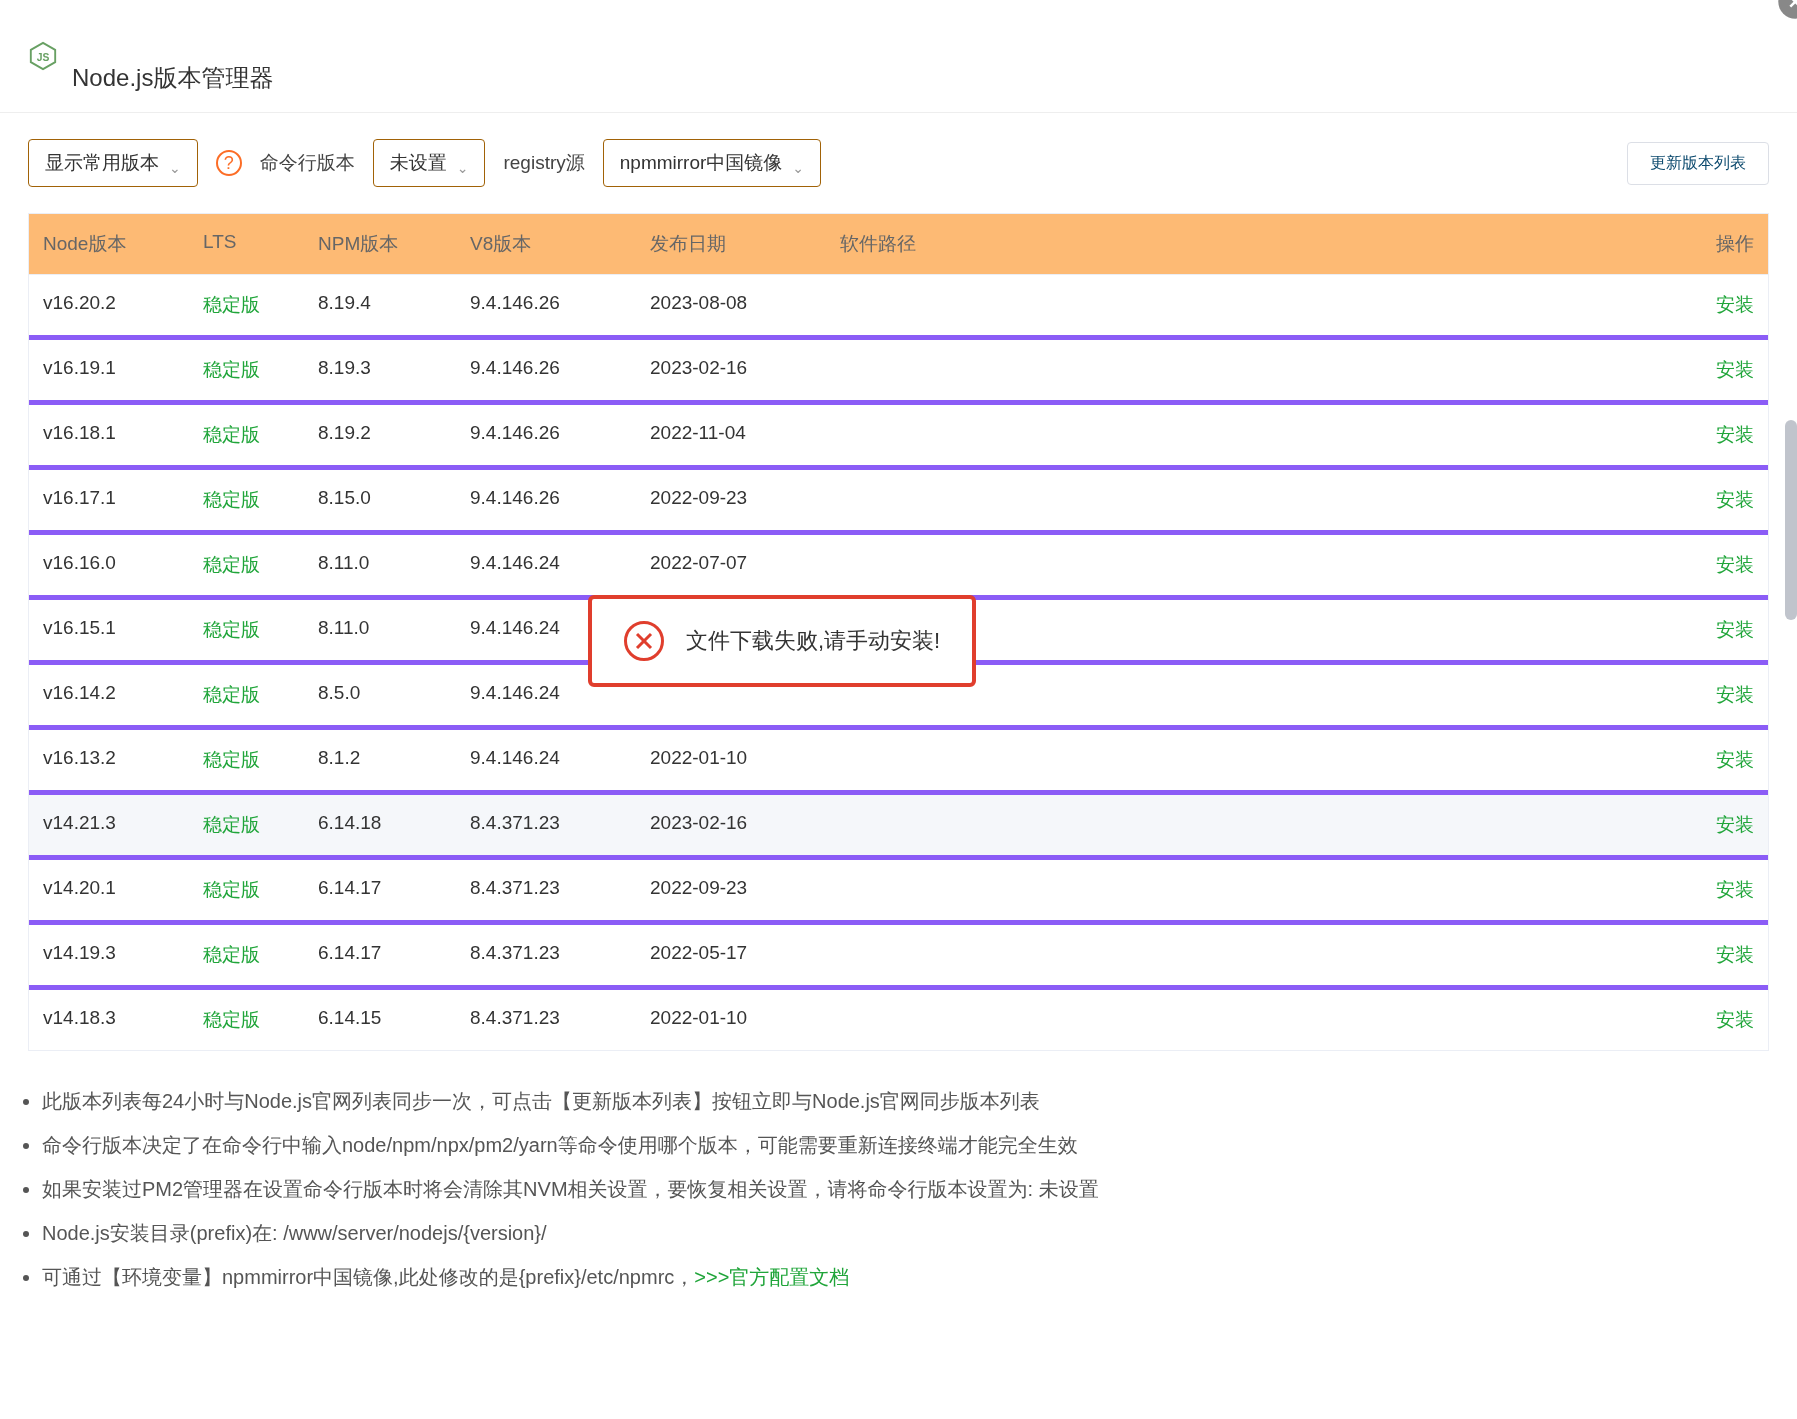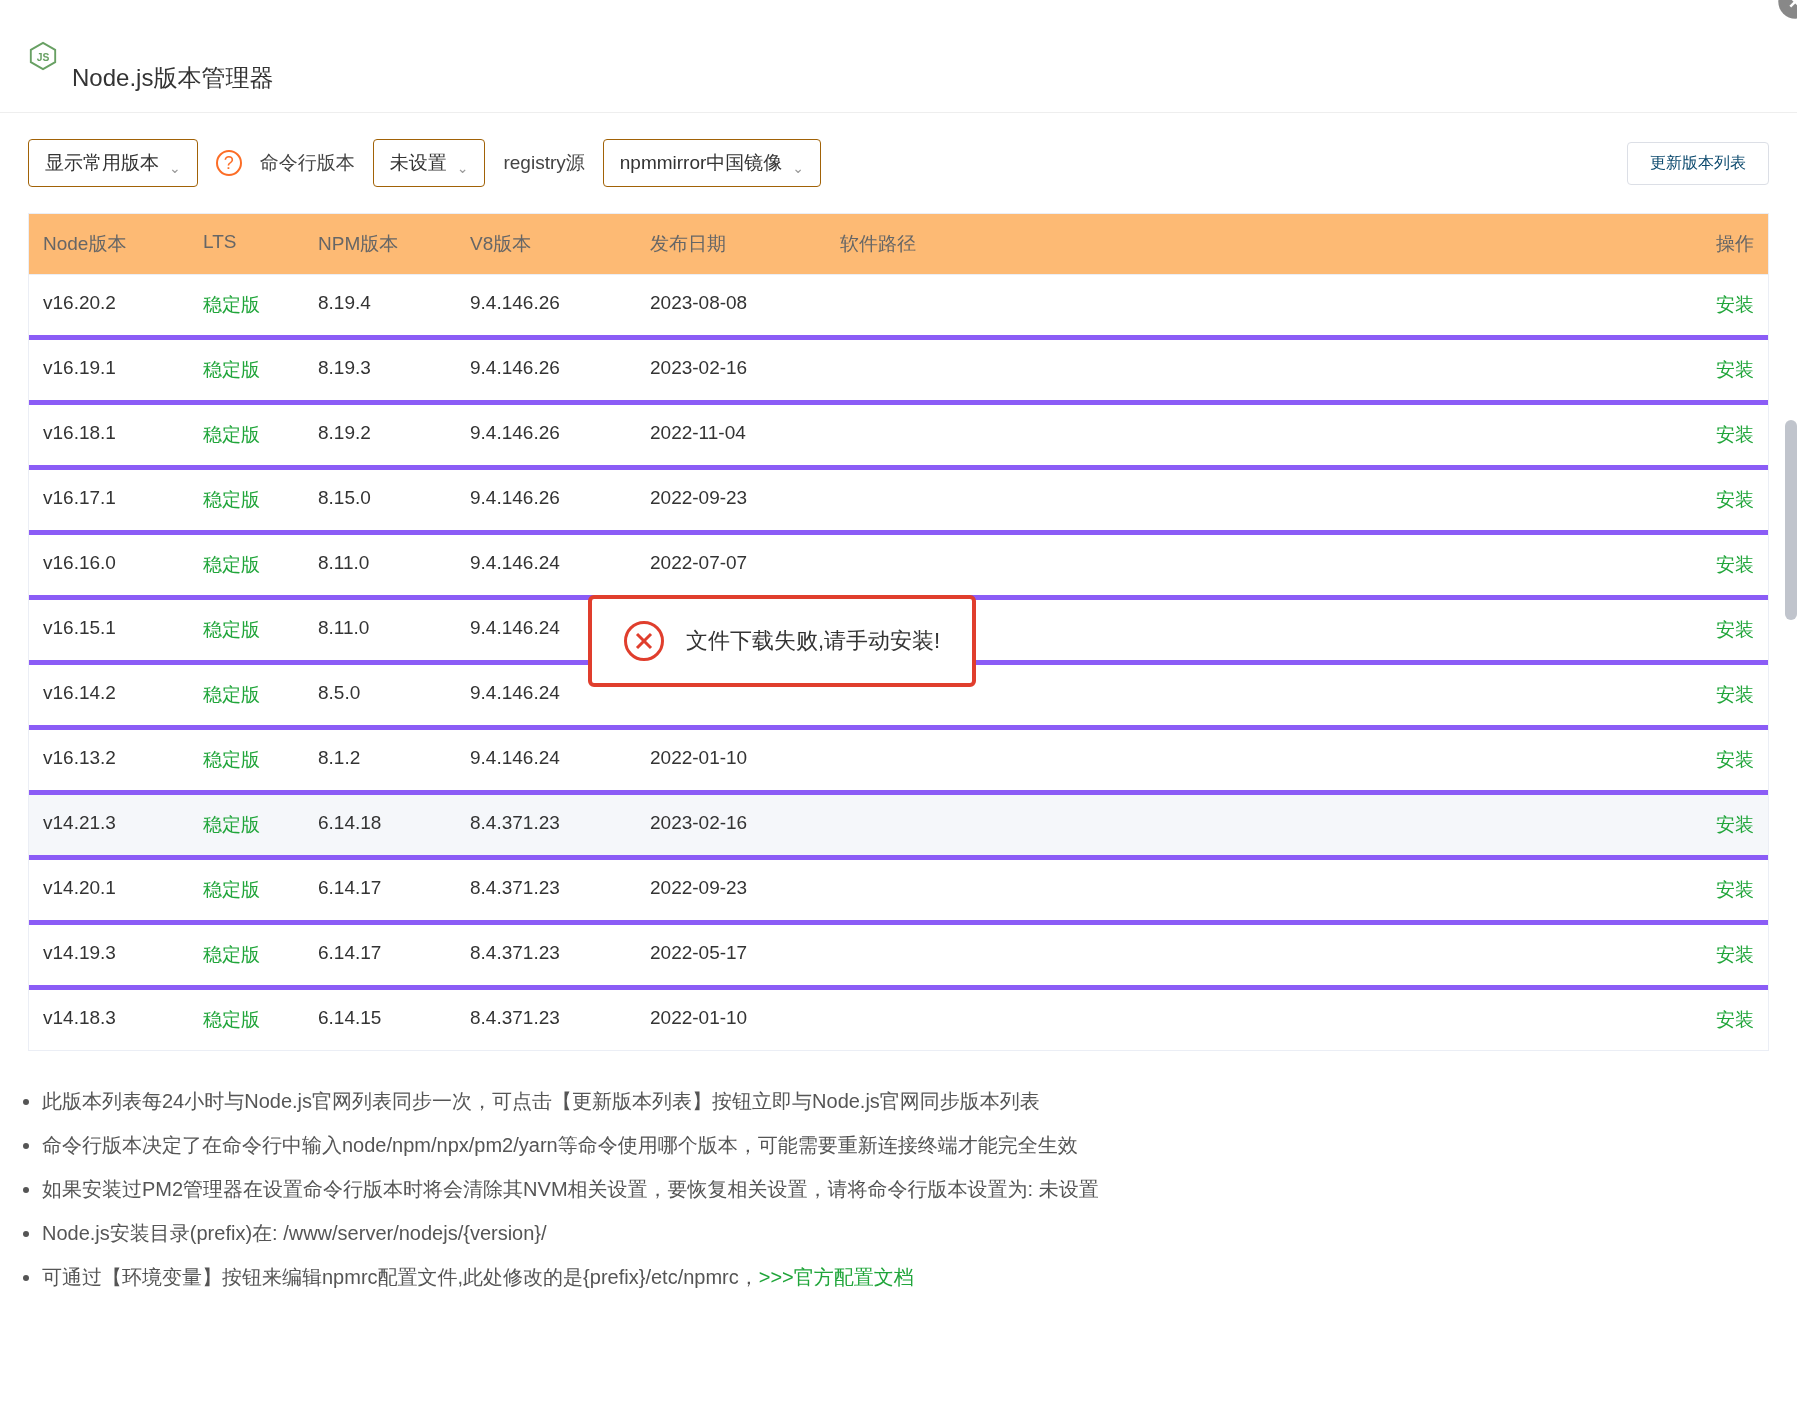--- a/index.html
+++ b/index.html
@@ -356,20 +356,20 @@
   <div class="err-text">文件下载失败,请手动安装!</div>
 </div>
 
 <div class="notes">
   <ul>
     <li>此版本列表每24小时与Node.js官网列表同步一次，可点击【更新版本列表】按钮立即与Node.js官网同步版本列表</li>
     <li>命令行版本决定了在命令行中输入node/npm/npx/pm2/yarn等命令使用哪个版本，可能需要重新连接终端才能完全生效</li>
     <li>如果安装过PM2管理器在设置命令行版本时将会清除其NVM相关设置，要恢复相关设置，请将命令行版本设置为: 未设置</li>
     <li>Node.js安装目录(prefix)在: /www/server/nodejs/{version}/</li>
     <li>
-      <span>可通过【环境变量】按钮来编辑npmrc配置文件,此处修改的是{prefix}/etc/npmrc，</span><span class="link-green">&gt;&gt;&gt;官方配置文档</span>
+      <span>可通过【环境变量】npmmirror中国镜像,此处修改的是{prefix}/etc/npmrc，</span><span class="link-green">&gt;&gt;&gt;官方配置文档</span>
     </li>
   </ul>
 </div>
 
 <div class="scrollbar-track">
   <div class="scrollbar-thumb"></div>
 </div>
 
 </body></html>

